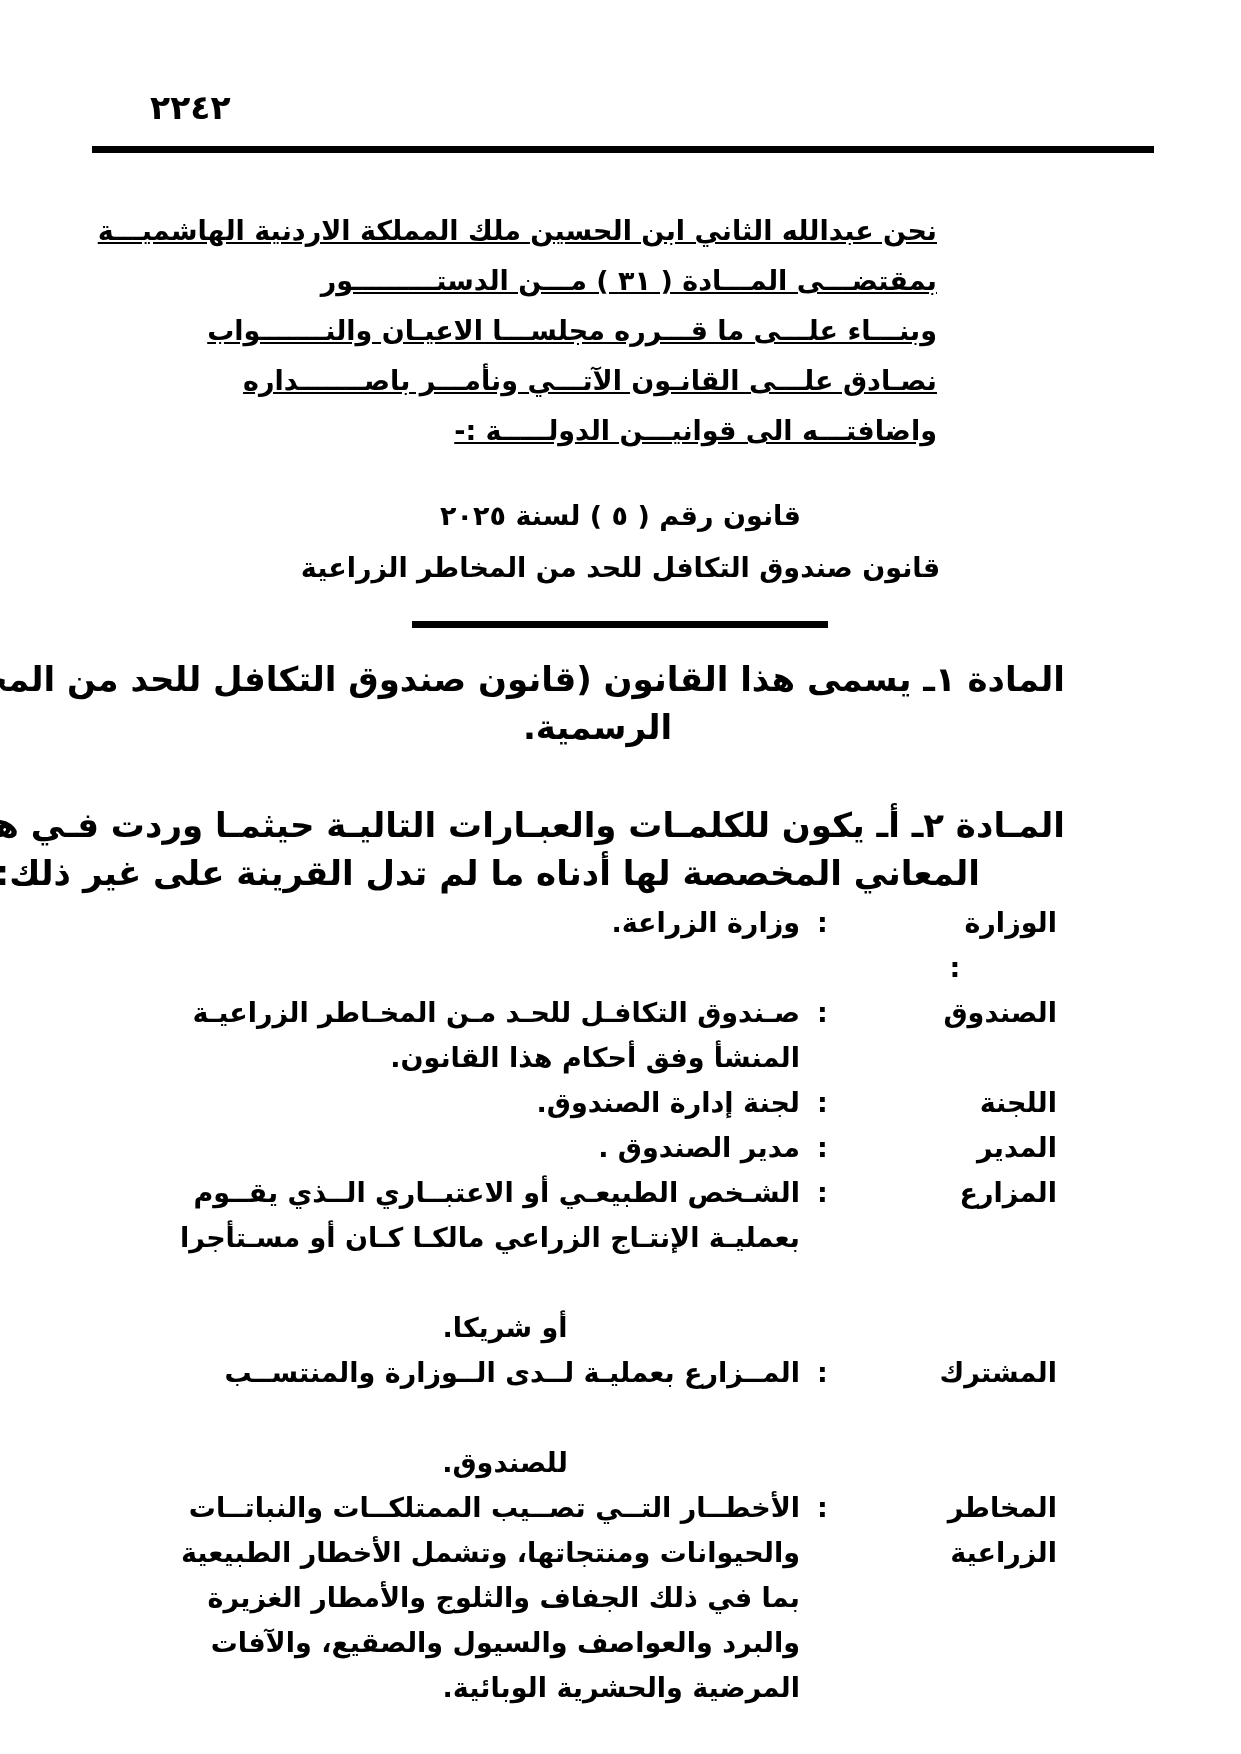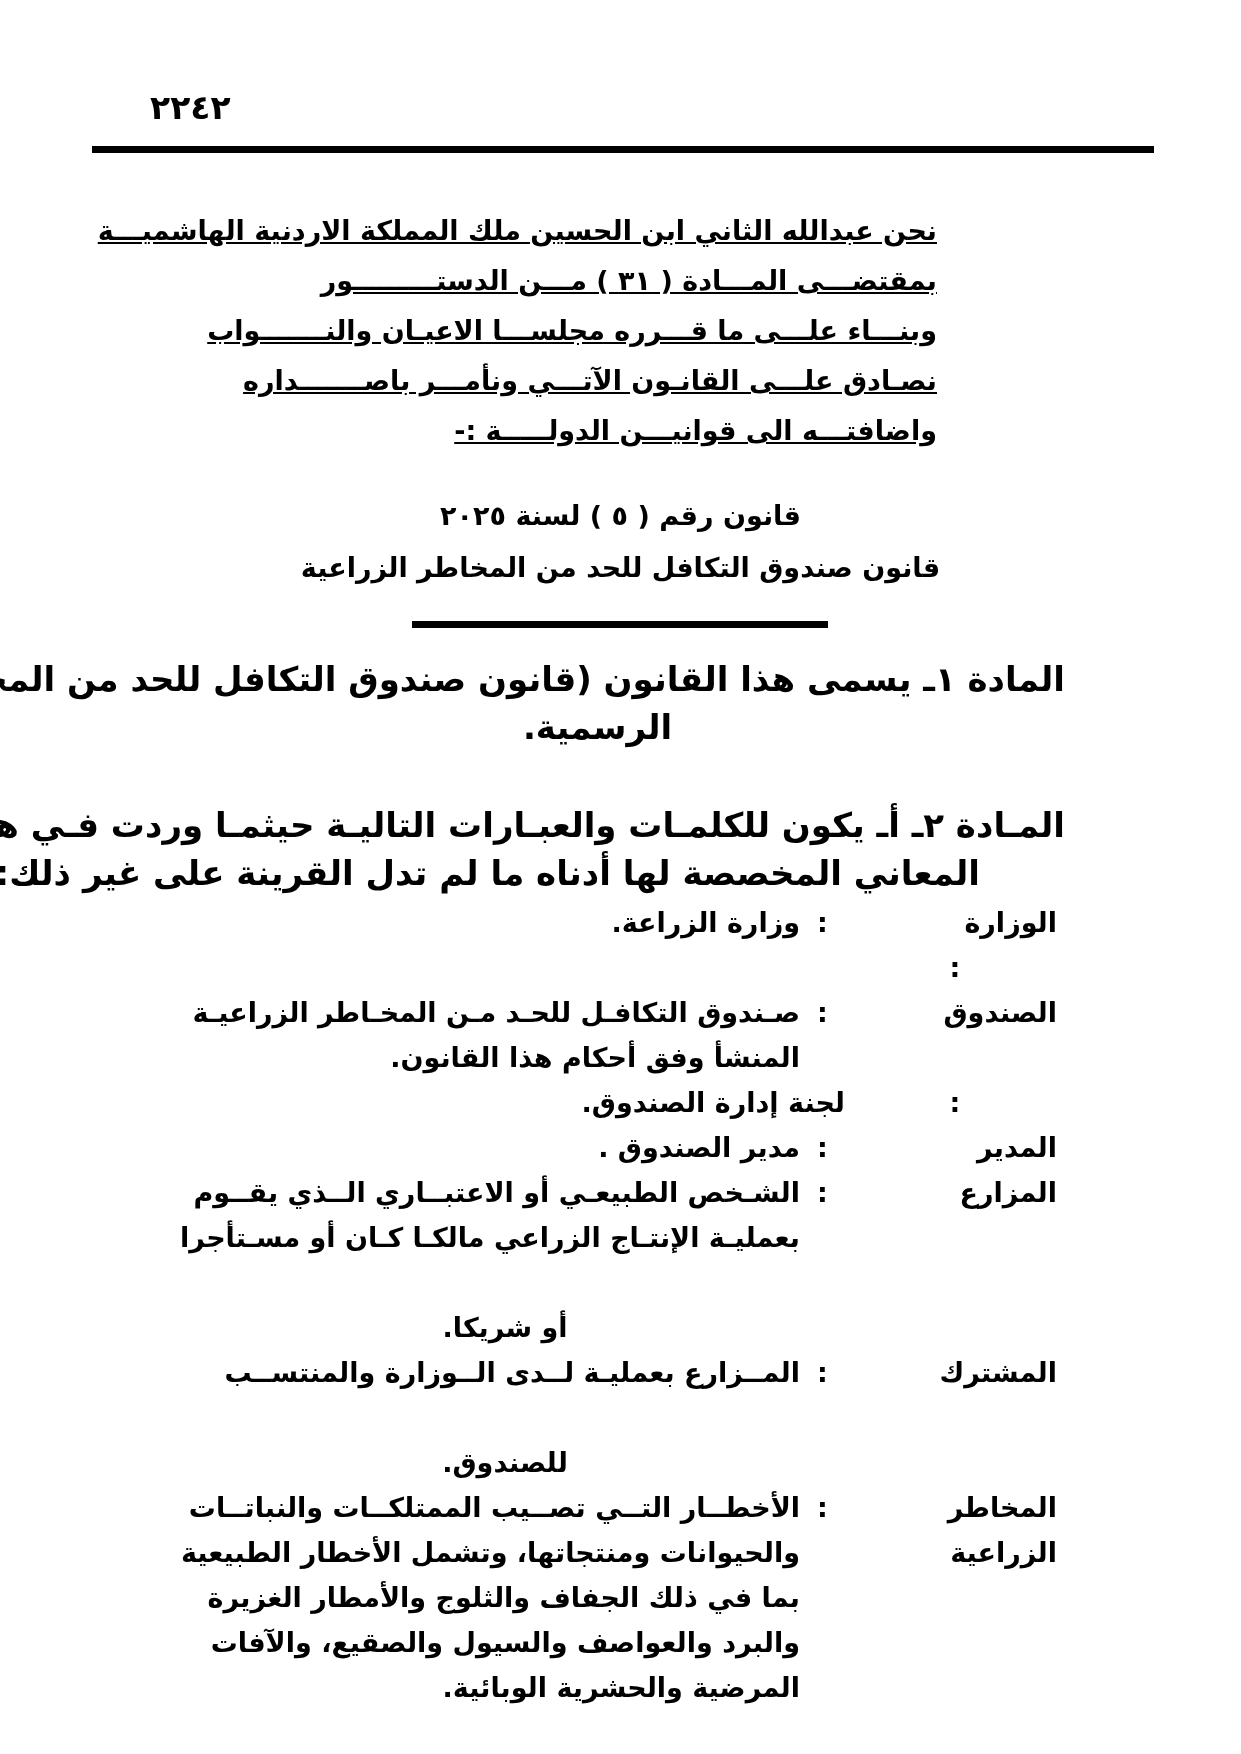--- a/index.html
+++ b/index.html
@@ -114,20 +114,21 @@
     <div class="defrow">
       <div class="term">الصندوق</div>
       <div class="sep">:</div>
       <div class="def">
         <div class="dl">صـندوق التكافـل للحـد مـن المخـاطر الزراعيـة</div>
         <div class="dl">المنشأ وفق أحكام هذا القانون.</div>
       </div>
     </div>
 
     <div class="defrow">
+      <div class="term">اللجنة</div>
       <div class="sep">:</div>
       <div class="def">
         <div class="dl">لجنة إدارة الصندوق.</div>
       </div>
     </div>
 
     <div class="defrow">
       <div class="term">المدير</div>
       <div class="sep">:</div>
       <div class="def">

